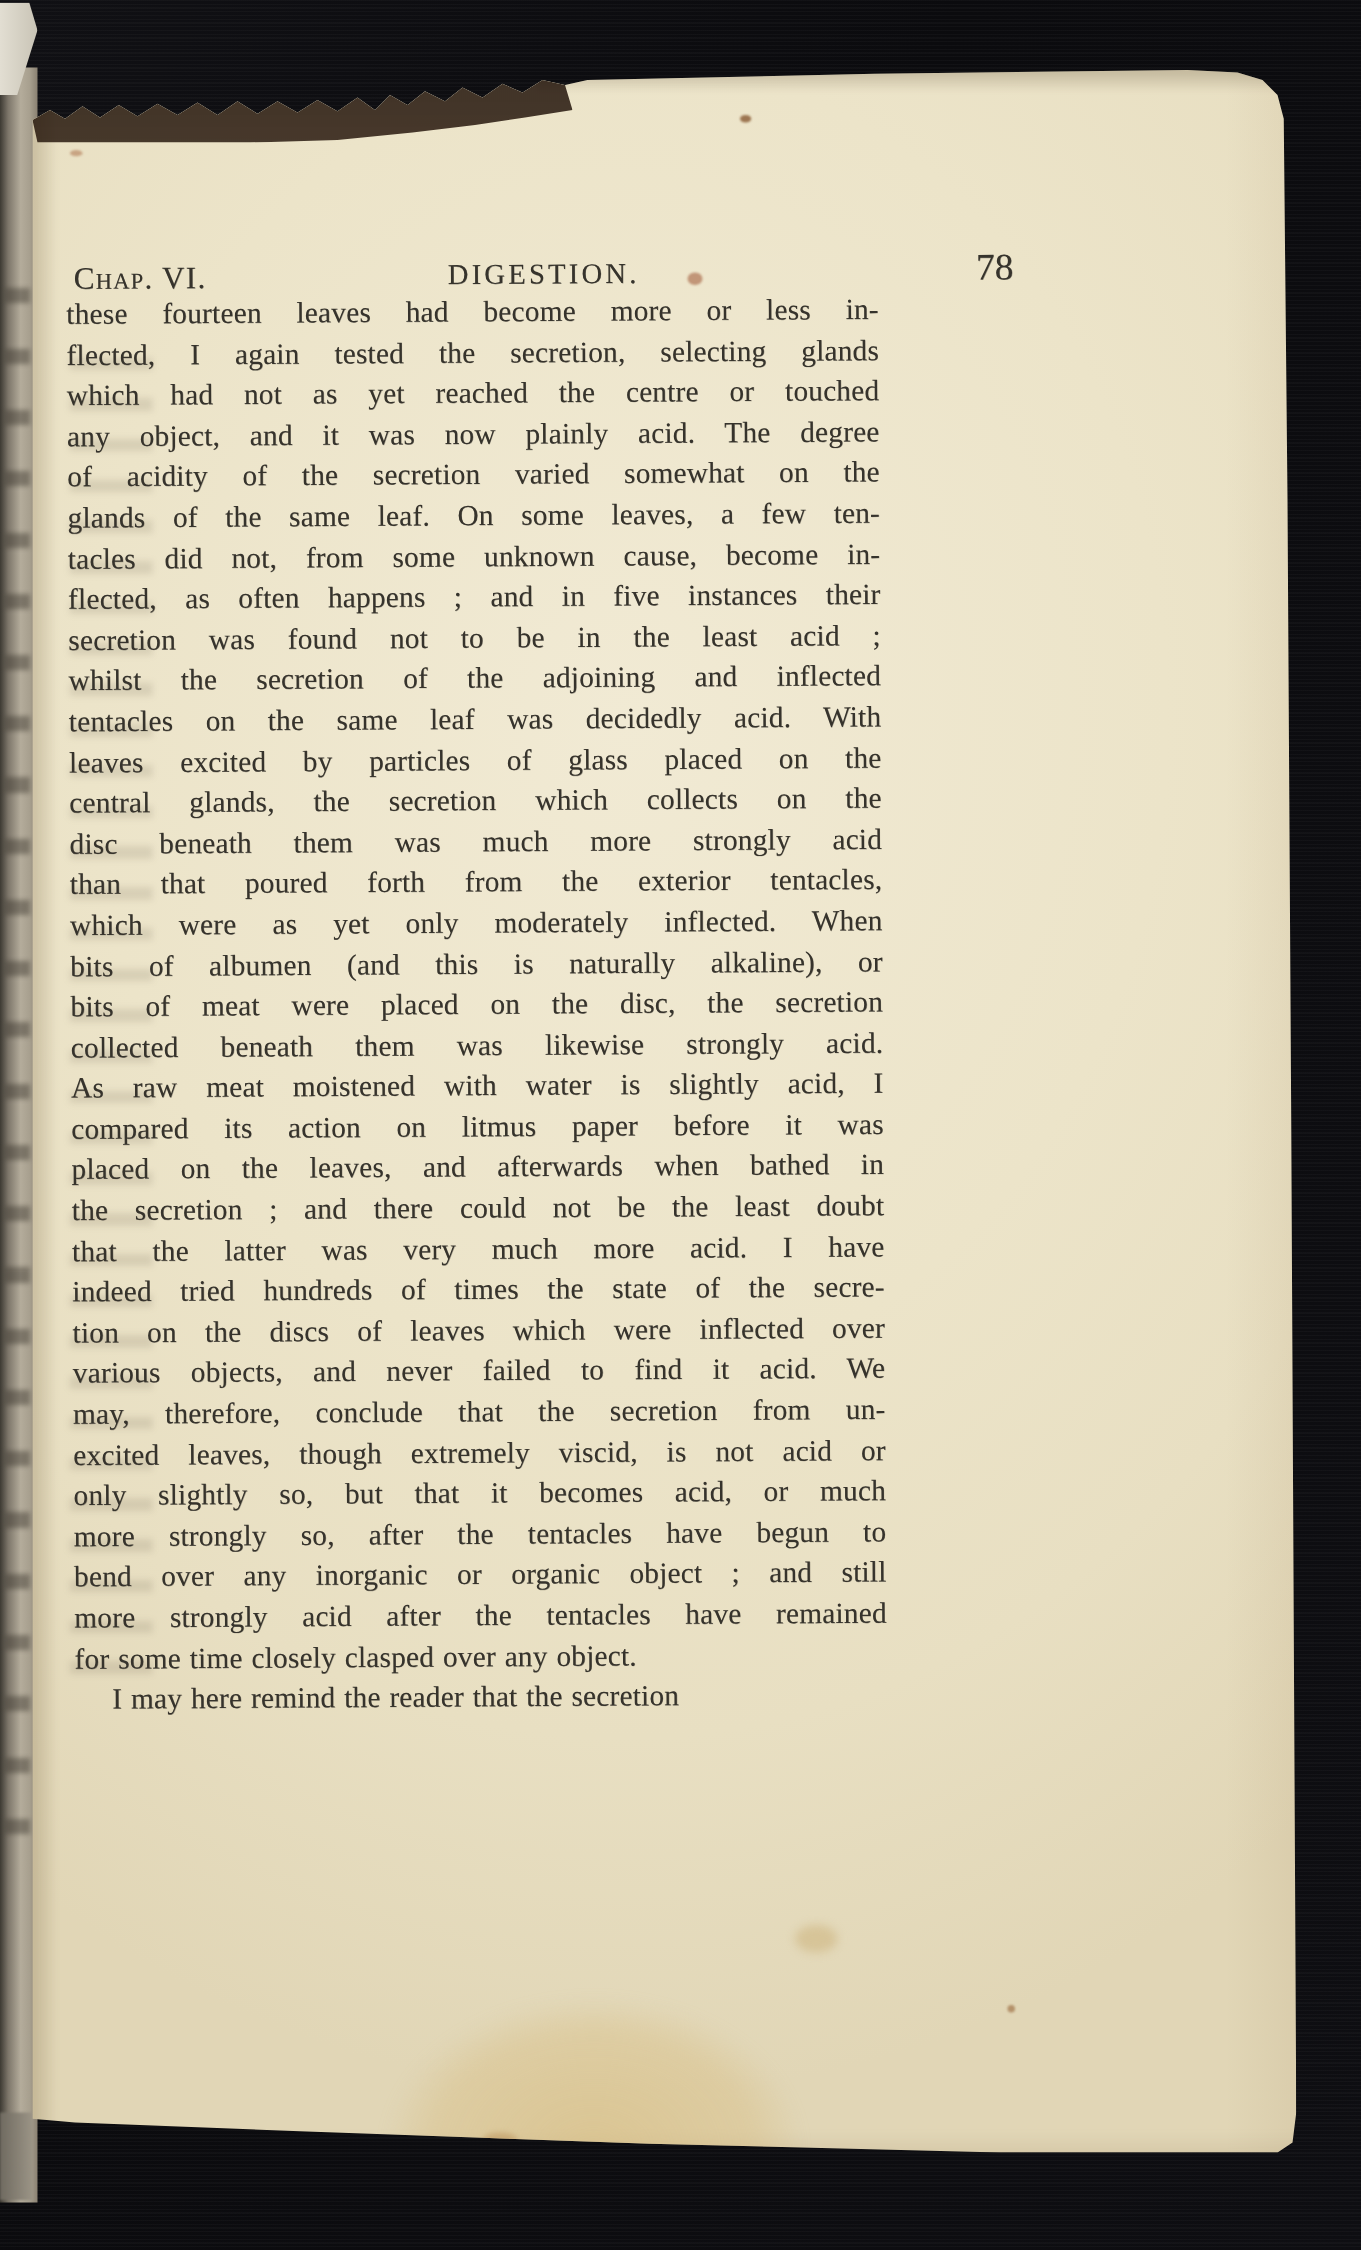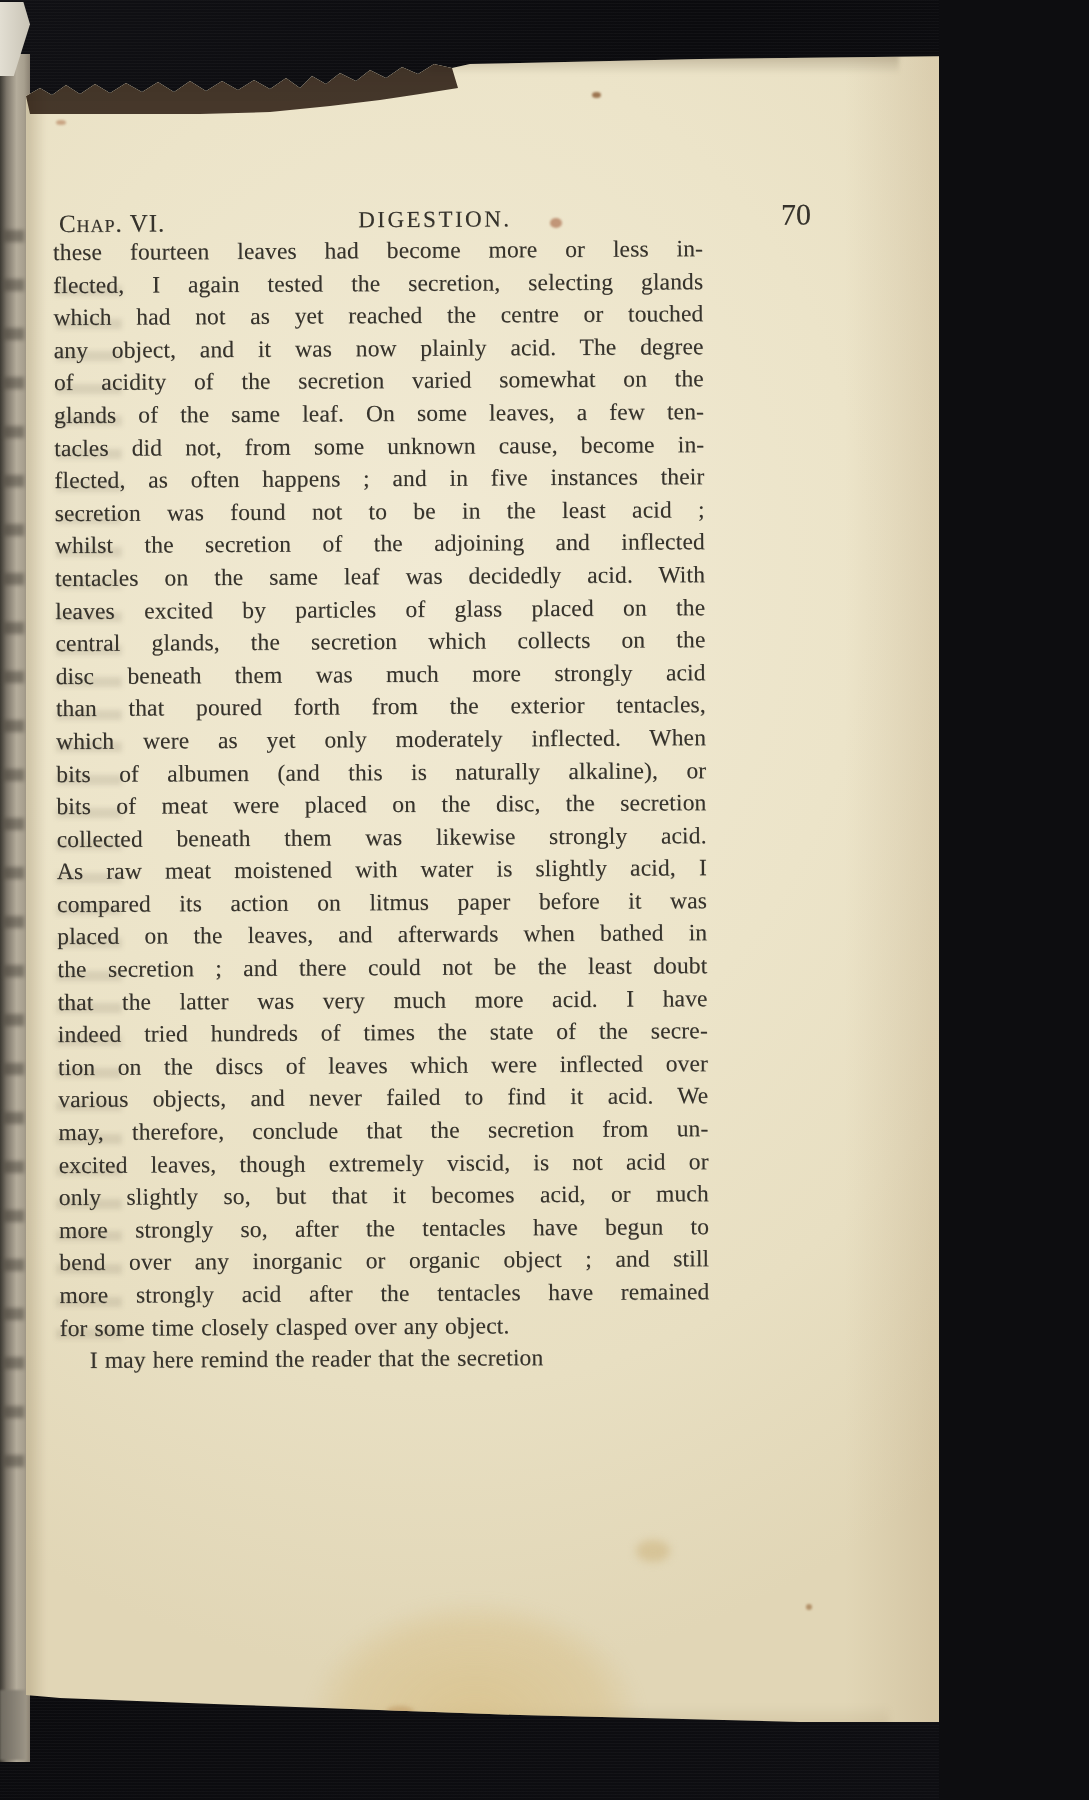--- a/index.html
+++ b/index.html
@@ -2,21 +2,21 @@
 <html><head>
 <meta charset="utf-8">
 <style>
   html,body{margin:0;padding:0;}
   body{
     width:1089px;height:1800px;
     background:#0d0d10;
     font-family:"Liberation Serif","DejaVu Serif",serif;
     overflow:hidden;
   }
-  .scene{position:relative;width:939px;height:1800px;overflow:hidden;}
+  .scene{position:relative;width:1089px;height:1800px;overflow:hidden;}
 
   
   .backdrop{
     position:absolute;inset:0;
     background:
       repeating-linear-gradient(to bottom, rgba(255,255,255,0.028) 0 1px, rgba(0,0,0,0) 1px 3px),
       linear-gradient(115deg,#101014 0%,#0b0b0e 40%,#0e0e12 100%);
   }
 
   
@@ -152,21 +152,21 @@
     <div class="fox fox3"></div>
     <div class="fox fox4"></div>
     <div class="fox fox5"></div>
     <div class="fox fox6"></div>
     <div class="ghost-column"></div>
 
     <div class="text-layer">
       <div class="runhead">
         <span class="chapter">Chap. VI.</span>
         <span class="title">DIGESTION.</span>
-        <span class="pagenum">70</span>
+        <span class="pagenum">78</span>
       </div>
 
       <div class="bodytext">
         <div class="para1">
             <span class="line">these fourteen leaves had become more or less in-</span>
             <span class="line">flected, I again tested the secretion, selecting glands</span>
             <span class="line">which had not as yet reached the centre or touched</span>
             <span class="line">any object, and it was now plainly acid.  The degree</span>
             <span class="line">of acidity of the secretion varied somewhat on the</span>
             <span class="line">glands of the same leaf.  On some leaves, a few ten-</span>

